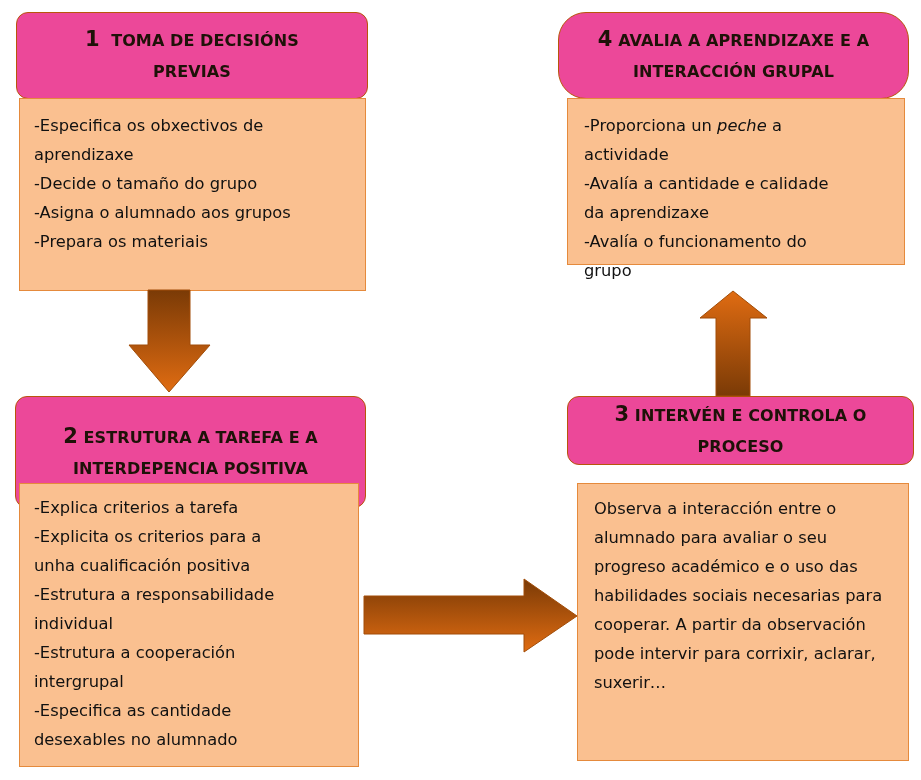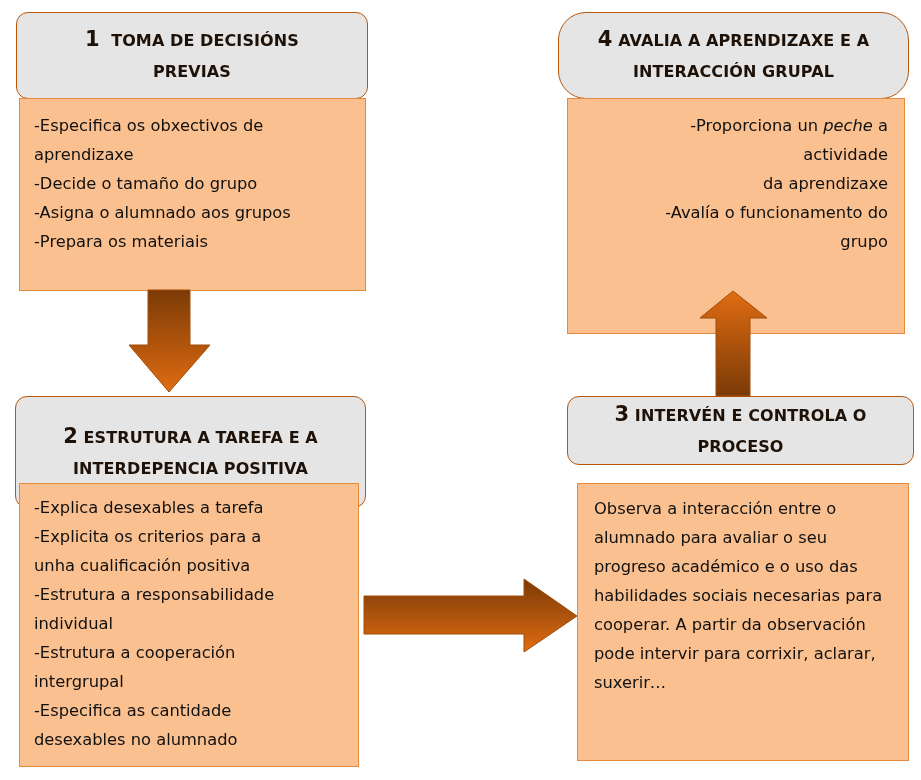--- a/index.html
+++ b/index.html
@@ -1,18 +1,18 @@
 <!DOCTYPE html>
 <html><head>
 <meta charset="utf-8">
 <style>
   html, body { margin:0; padding:0; background:#ffffff; }
   body { width:921px; height:780px; position:relative; overflow:hidden;
          font-family:"DejaVu Sans", "Liberation Sans", sans-serif; color:#1a1a1a; }
-  .hdr { position:absolute; background:#e5e5e5; border:1.5px solid #b8560a;
+  .hdr { position:absolute; background:#ec4899; border:1.5px solid #b8560a;
          border-radius:12px; box-sizing:border-box; display:flex; align-items:center;
          justify-content:center; text-align:center; padding:0 12px; }
   .hdr-text { font-size:16px; font-weight:bold; line-height:31px; color:#1e1208; letter-spacing:0.1px; }
   .hdr-text .num { font-size:21px; }
   .body { position:absolute; background:#fac090; border:1.5px solid #e58a3c; box-sizing:border-box;
           padding:12px 16px 24px 14px; font-size:16.3px; line-height:29px; color:#111; }
   .body .line { display:block; white-space:nowrap; }
   .body.para { padding:10px 18px 8px 16px; }
   .body.para p { margin:0; white-space:normal; }
   svg.arrow { position:absolute; overflow:visible; }
@@ -49,38 +49,39 @@
   </div>
 </div>
 
 <div>
   <div class="hdr" style="left:558px; top:12px; width:351px; height:87px;border-radius:28px;">
     <div class="hdr-text">
       <span class="num">4</span> <span>AVALIA A APRENDIZAXE E A</span><br>
       <span>INTERACCIÓN GRUPAL</span>
     </div>
   </div>
-  <div class="body" style="left:567px; top:98px; width:338px; height:236px; padding-left:16px;text-align:right;">
+  <div class="body" style="left:567px; top:98px; width:338px; height:167px; padding-left:16px;">
     <span class="line"><span>-Proporciona un </span><em>peche</em><span> a</span></span>
     <span class="line">actividade</span>
+    <span class="line">-Avalía a cantidade e calidade</span>
     <span class="line">da aprendizaxe</span>
     <span class="line">-Avalía o funcionamento do</span>
     <span class="line">grupo</span>
   </div>
 </div>
 
 <div>
   <div class="hdr" style="left:15px; top:396px; width:351px; height:112px;">
     <div class="hdr-text">
       <span class="num">2</span> <span>ESTRUTURA A TAREFA E A</span><br>
       <span>INTERDEPENCIA POSITIVA</span>
     </div>
   </div>
   <div class="body" style="left:19px; top:483px; width:340px; height:284px; padding-top:9px;">
-    <span class="line">-Explica desexables a tarefa</span>
+    <span class="line">-Explica criterios a tarefa</span>
     <span class="line">-Explicita os criterios para a</span>
     <span class="line">unha cualificación positiva</span>
     <span class="line">-Estrutura a responsabilidade</span>
     <span class="line">individual</span>
     <span class="line">-Estrutura a cooperación</span>
     <span class="line">intergrupal</span>
     <span class="line">-Especifica as cantidade</span>
     <span class="line">desexables no alumnado</span>
   </div>
 </div>

